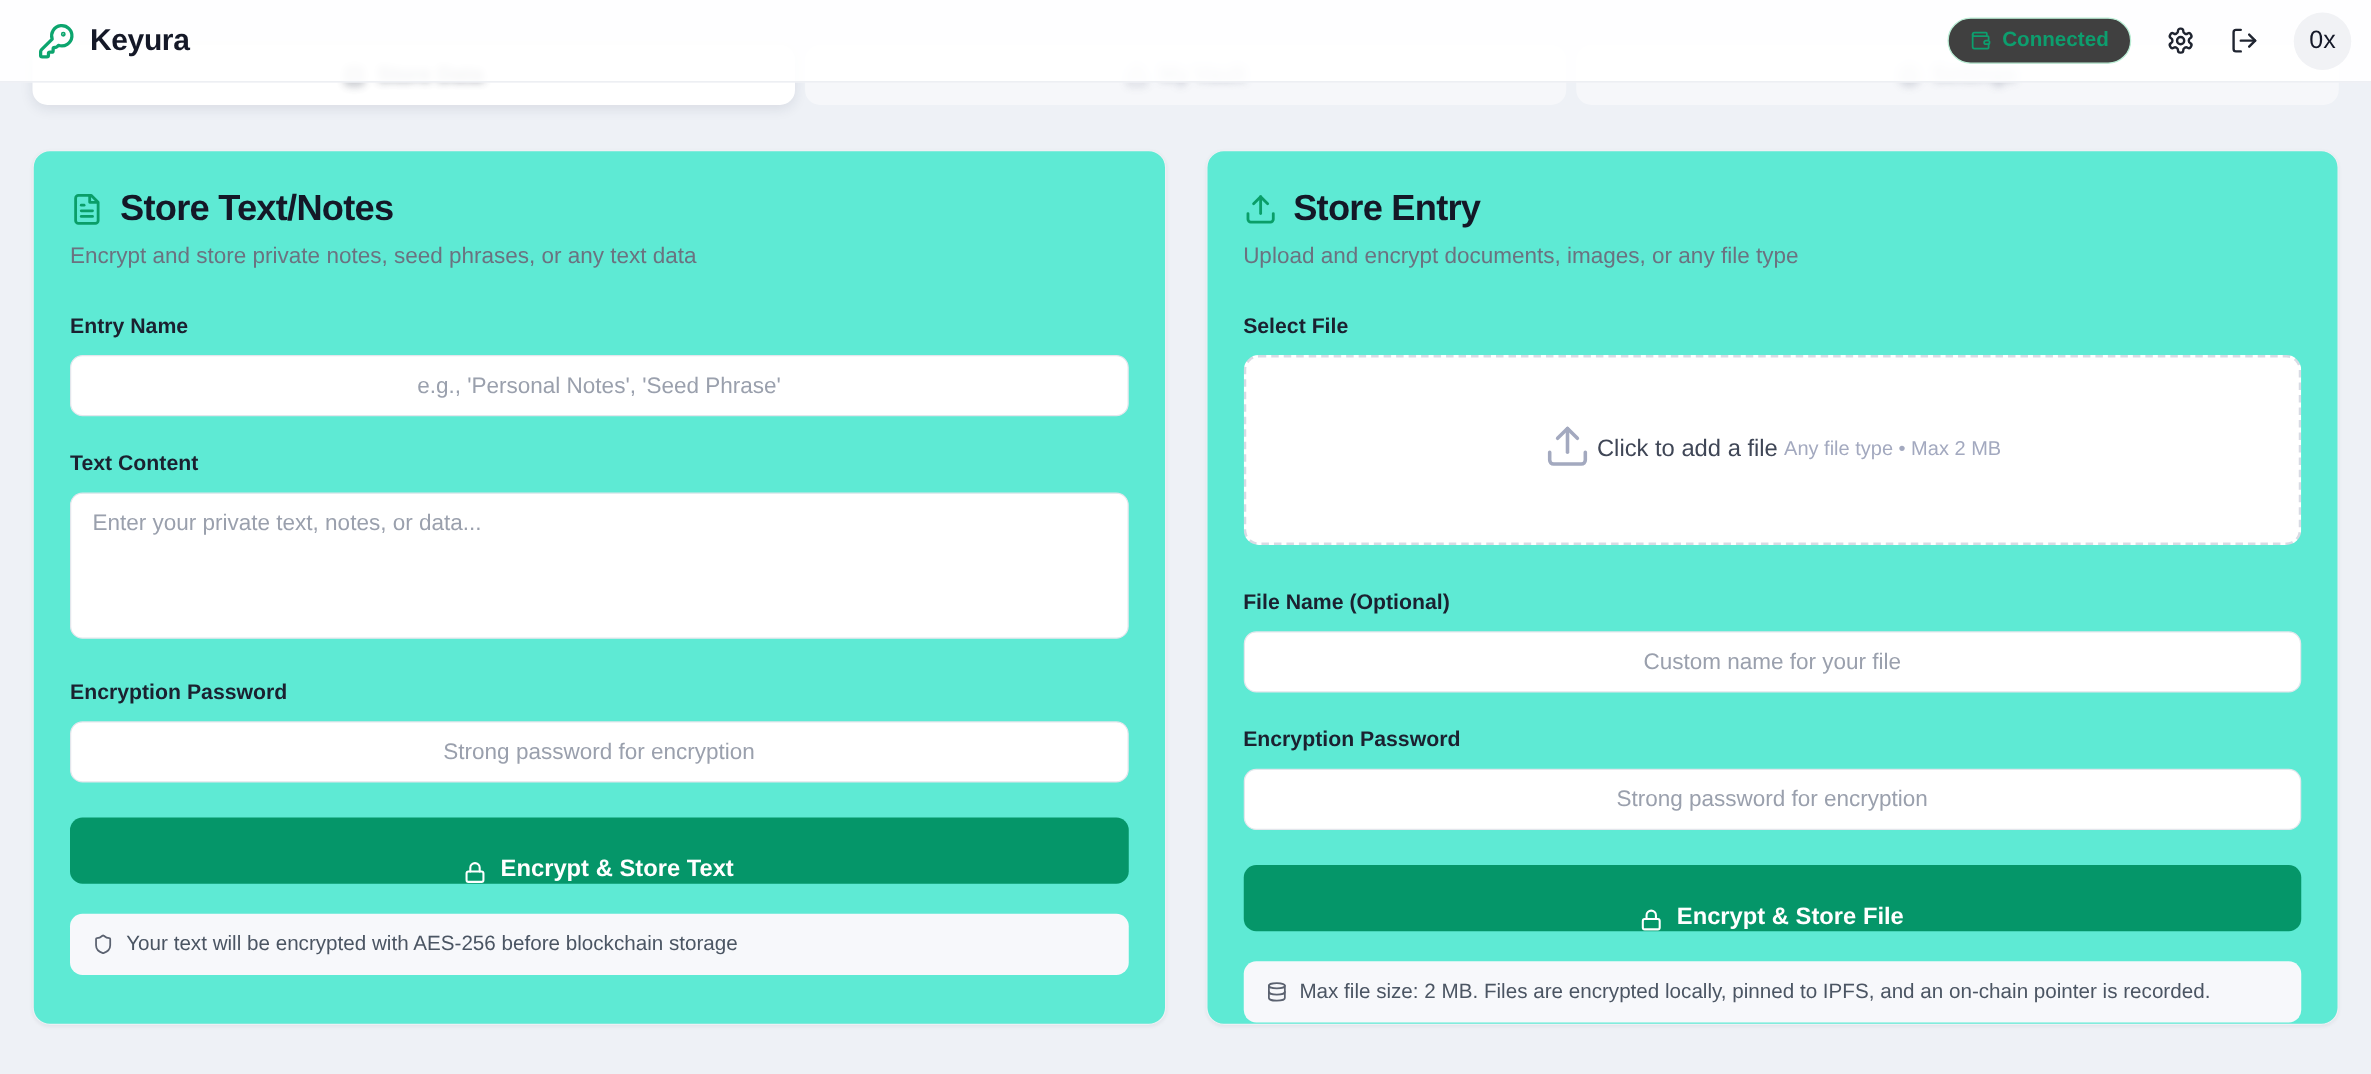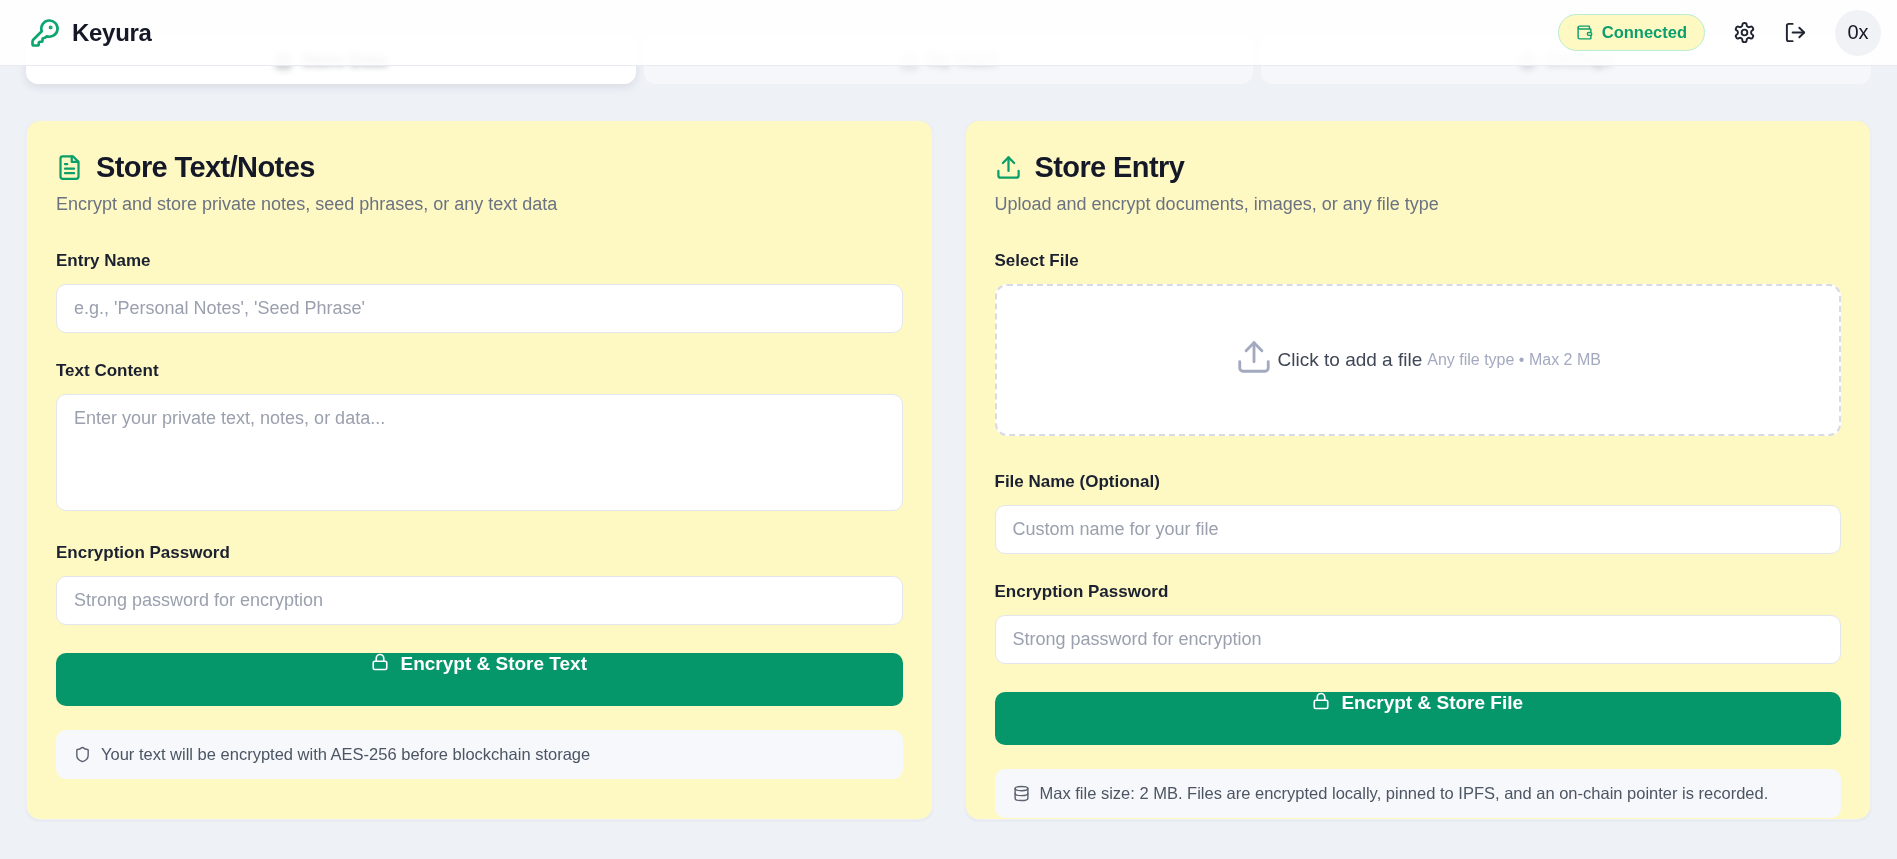--- a/index.html
+++ b/index.html
@@ -18,21 +18,21 @@
     border-bottom:1px solid #e8eaef;
     display:flex; align-items:center; justify-content:space-between;
     padding:12px 30px; z-index:30;
   }
   .brand { display:flex; align-items:center; gap:12px; }
   .brand .logo { color:#0ca56e; display:flex; }
   .brand .name { font-size:24px; font-weight:700; letter-spacing:-0.3px; color:#141827; }
   .header-actions { display:flex; align-items:center; gap:28px; }
   .badge {
     display:flex; align-items:center; gap:9px;
-    border:1px solid #b9ecd4; background:#fef9c3; color:#0d9e6e;
+    border:1px solid #b9ecd4; background:#404040; color:#0d9e6e;
     border-radius:999px; padding:8px 17px; font-size:16.5px; font-weight:600;
   }
   .icon-btn { background:none; border:none; color:#1f2430; display:flex; cursor:pointer; }
   .account-pill {
     width:46px; height:46px; border-radius:999px; background:#f1f2f5;
     display:flex; align-items:center; justify-content:center;
     font-size:20px; color:#141827; margin-right:-14px;
   }
 
   
@@ -50,48 +50,48 @@
     box-shadow:0 3px 10px rgba(25,35,65,0.10);
   }
   .tab .blurwrap { display:flex; align-items:center; gap:10px; filter:blur(3.5px); opacity:.8; }
 
   
   .main {
     position:absolute; top:120px; left:26px; right:26px; z-index:20;
     display:flex; gap:32px;
   }
   .card {
-    flex:1; background:#fef9c3; border-radius:14px; height:700px;
+    flex:1; background:#5eead4; border-radius:14px; height:700px;
     border:1px solid #eef0f4;
     box-shadow:0 1px 3px rgba(16,24,40,0.05);
     padding:30px 29px;
   }
   .card-head { display:flex; align-items:center; gap:13px; margin-bottom:10px; }
   .card-head .hicon { color:#0a9e68; display:flex; }
   .card-title { font-size:29px; font-weight:700; letter-spacing:-0.6px; color:#141827; }
   .card-sub { font-size:18px; color:#6b7280; margin-bottom:36px; }
 
   .field-label { font-size:17px; font-weight:700; color:#1b2130; margin-bottom:13px; }
   .text-input {
     width:100%; height:49px; border:1px solid #e3e6ec; border-radius:10px;
     padding:0 17px; font-size:18px; font-family:"Liberation Sans",sans-serif;
-    color:#161a26; background:#fff; outline:none; margin-bottom:28px;
+    color:#161a26; background:#fff; outline:none; margin-bottom:28px;text-align:center;
   }
   .text-area {
     width:100%; height:117px; border:1px solid #e3e6ec; border-radius:10px;
     padding:13px 17px; font-size:18px; font-family:"Liberation Sans",sans-serif;
     color:#161a26; background:#fff; outline:none; resize:none; margin-bottom:28px;
   }
   .text-input::placeholder, .text-area::placeholder { color:#9aa0ad; }
 
   .primary-btn {
     width:100%; height:53px; border:none; border-radius:10px;
     background:#059669; color:#ffffff; font-size:19px; font-weight:700;
     font-family:"Liberation Sans",sans-serif;
-    display:flex; align-items:flex-start; justify-content:center; gap:11px;
+    display:flex; align-items:flex-end; justify-content:center; gap:11px;
     cursor:pointer; margin-bottom:24px;
   }
   .info-note {
     background:#f7f8fb; border-radius:10px; padding:15px 18px;
     display:flex; align-items:center; gap:10px;
     font-size:16.5px; color:#4b5563;
   }
   .info-note .nicon { color:#5b6270; display:flex; flex-shrink:0; }
 
   .dropzone {

